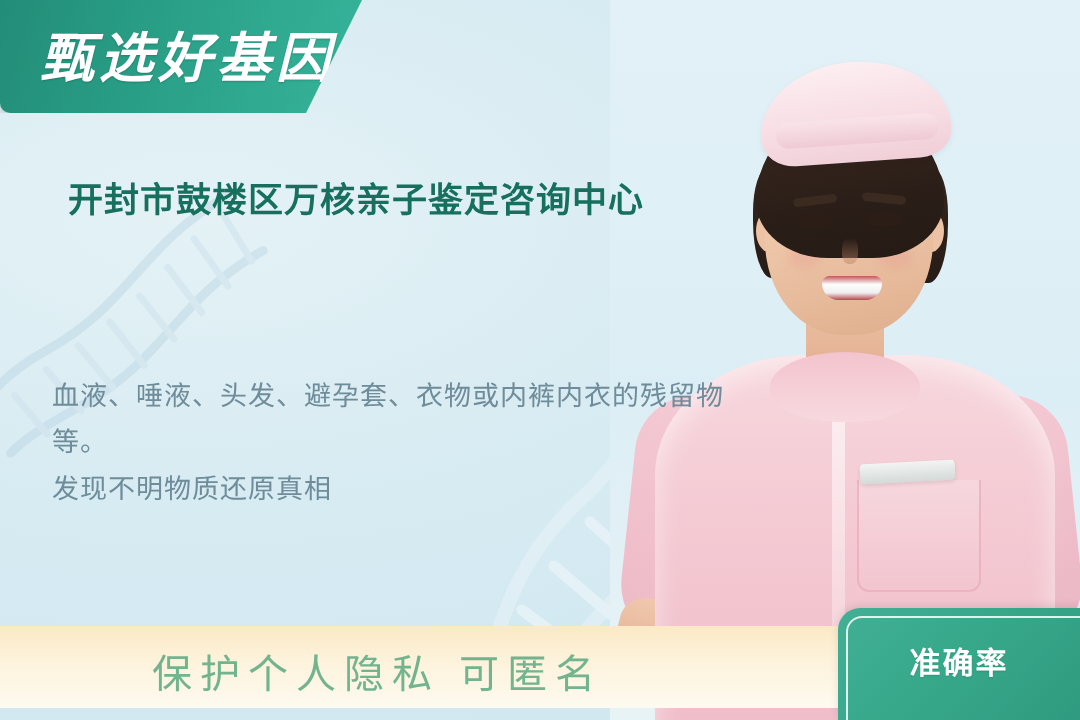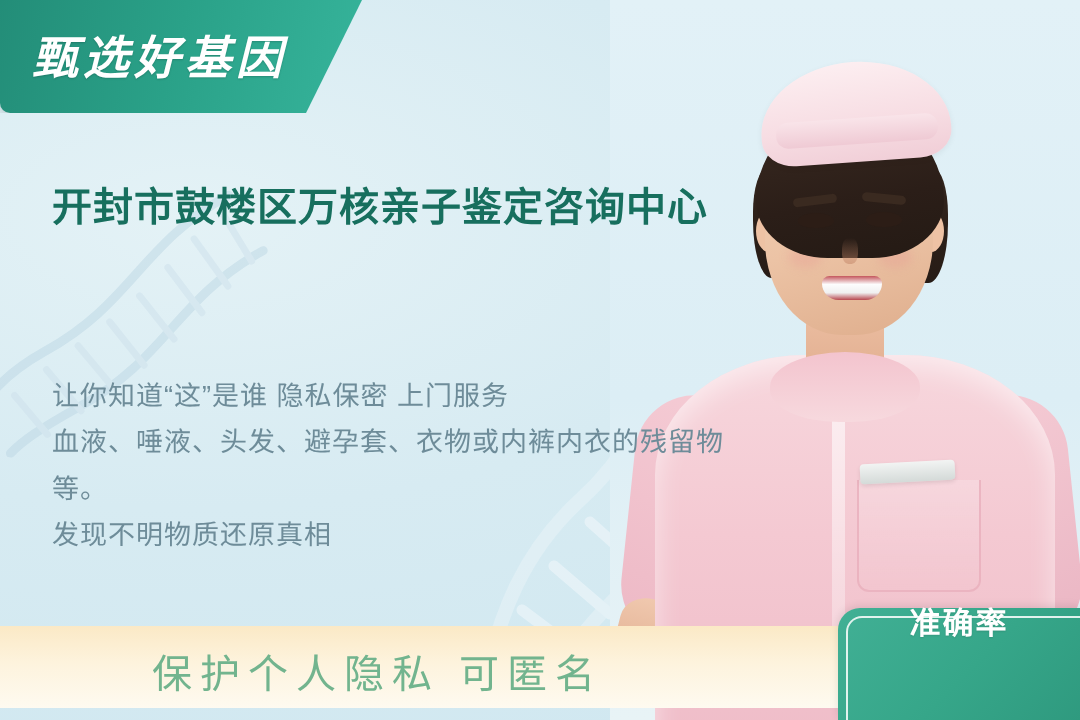--- a/index.html
+++ b/index.html
@@ -142,32 +142,32 @@
   
   #brand-ribbon{
     position:absolute;left:0;top:0;width:362px;height:113px;
     background:linear-gradient(105deg,#238d78 0%,#2aa188 48%,#36b49b 100%);
     clip-path:polygon(0 0, 362px 0, 306px 113px, 0 113px);
     border-bottom-left-radius:10px;
     filter:drop-shadow(0 3px 5px rgba(0,0,0,.16));
     display:flex;align-items:center;
   }
   #brand-ribbon .brand-text{
-    color:#ffffff;font-size:46px;font-weight:700;letter-spacing:5px;
-    margin-left:32px;margin-bottom:6px;
+    color:#ffffff;font-size:54px;font-weight:700;letter-spacing:5px;
+    margin-left:40px;margin-bottom:6px;
     font-family:"DejaVu Serif","Liberation Serif",serif;
     font-style:italic;
     text-shadow:0 1px 2px rgba(0,0,0,.18);
     white-space:nowrap;
   }
 
   
   #headline{
-    position:absolute;left:52px;top:155px;width:800px;
-    color:#176f5e;font-size:40px;font-weight:700;line-height:1.28;
+    position:absolute;left:68px;top:155px;width:800px;
+    color:#176f5e;font-size:35px;font-weight:700;line-height:1.28;
     letter-spacing:1px;
   }
 
   
   #body-copy{
     position:absolute;left:52px;top:373px;width:700px;
     color:#6e8c99;font-size:27px;line-height:1.72;letter-spacing:1px;
     font-weight:400;
   }
   #body-copy p{margin:0;}
@@ -180,21 +180,21 @@
   #footer-band .slogan{
     position:absolute;left:152px;top:16px;
     color:#72b48e;font-size:40px;letter-spacing:8px;font-weight:400;
   }
 
   
   #accuracy-badge{
     position:absolute;right:0;bottom:0;width:242px;height:112px;
     background:linear-gradient(135deg,#41b095 0%,#36a689 55%,#2f9a7f 100%);
     border-top-left-radius:22px;
-    display:flex;flex-direction:column;align-items:center;justify-content:flex-start;
+    display:flex;flex-direction:column;align-items:center;justify-content:center;
     box-shadow:0 -2px 8px rgba(0,0,0,.10);
   }
   #accuracy-badge::before{
     content:"";position:absolute;left:8px;top:8px;right:0;bottom:0;
     border-top:2px solid rgba(255,255,255,.85);
     border-left:2px solid rgba(255,255,255,.85);
     border-top-left-radius:16px;
     pointer-events:none;
   }
   #accuracy-badge .acc-label{
@@ -296,21 +296,20 @@
     <div class="cap-fold"></div>
   </div>
 
   <div id="brand-ribbon">
     <span class="brand-text">甄选好基因</span>
   </div>
 
   <h1 id="headline">开封市鼓楼区万核亲子鉴定咨询中心</h1>
 
   <div id="body-copy">
-    <p>让你知道“这”是谁 隐私保密 上门服务</p>
     <p>血液、唾液、头发、避孕套、衣物或内裤内衣的残留物等。</p>
     <p>发现不明物质还原真相</p>
   </div>
 
   <div id="footer-band">
     <span class="slogan">保护个人隐私 可匿名</span>
   </div>
 
   <div id="accuracy-badge">
     <span class="acc-label">准确率</span>

